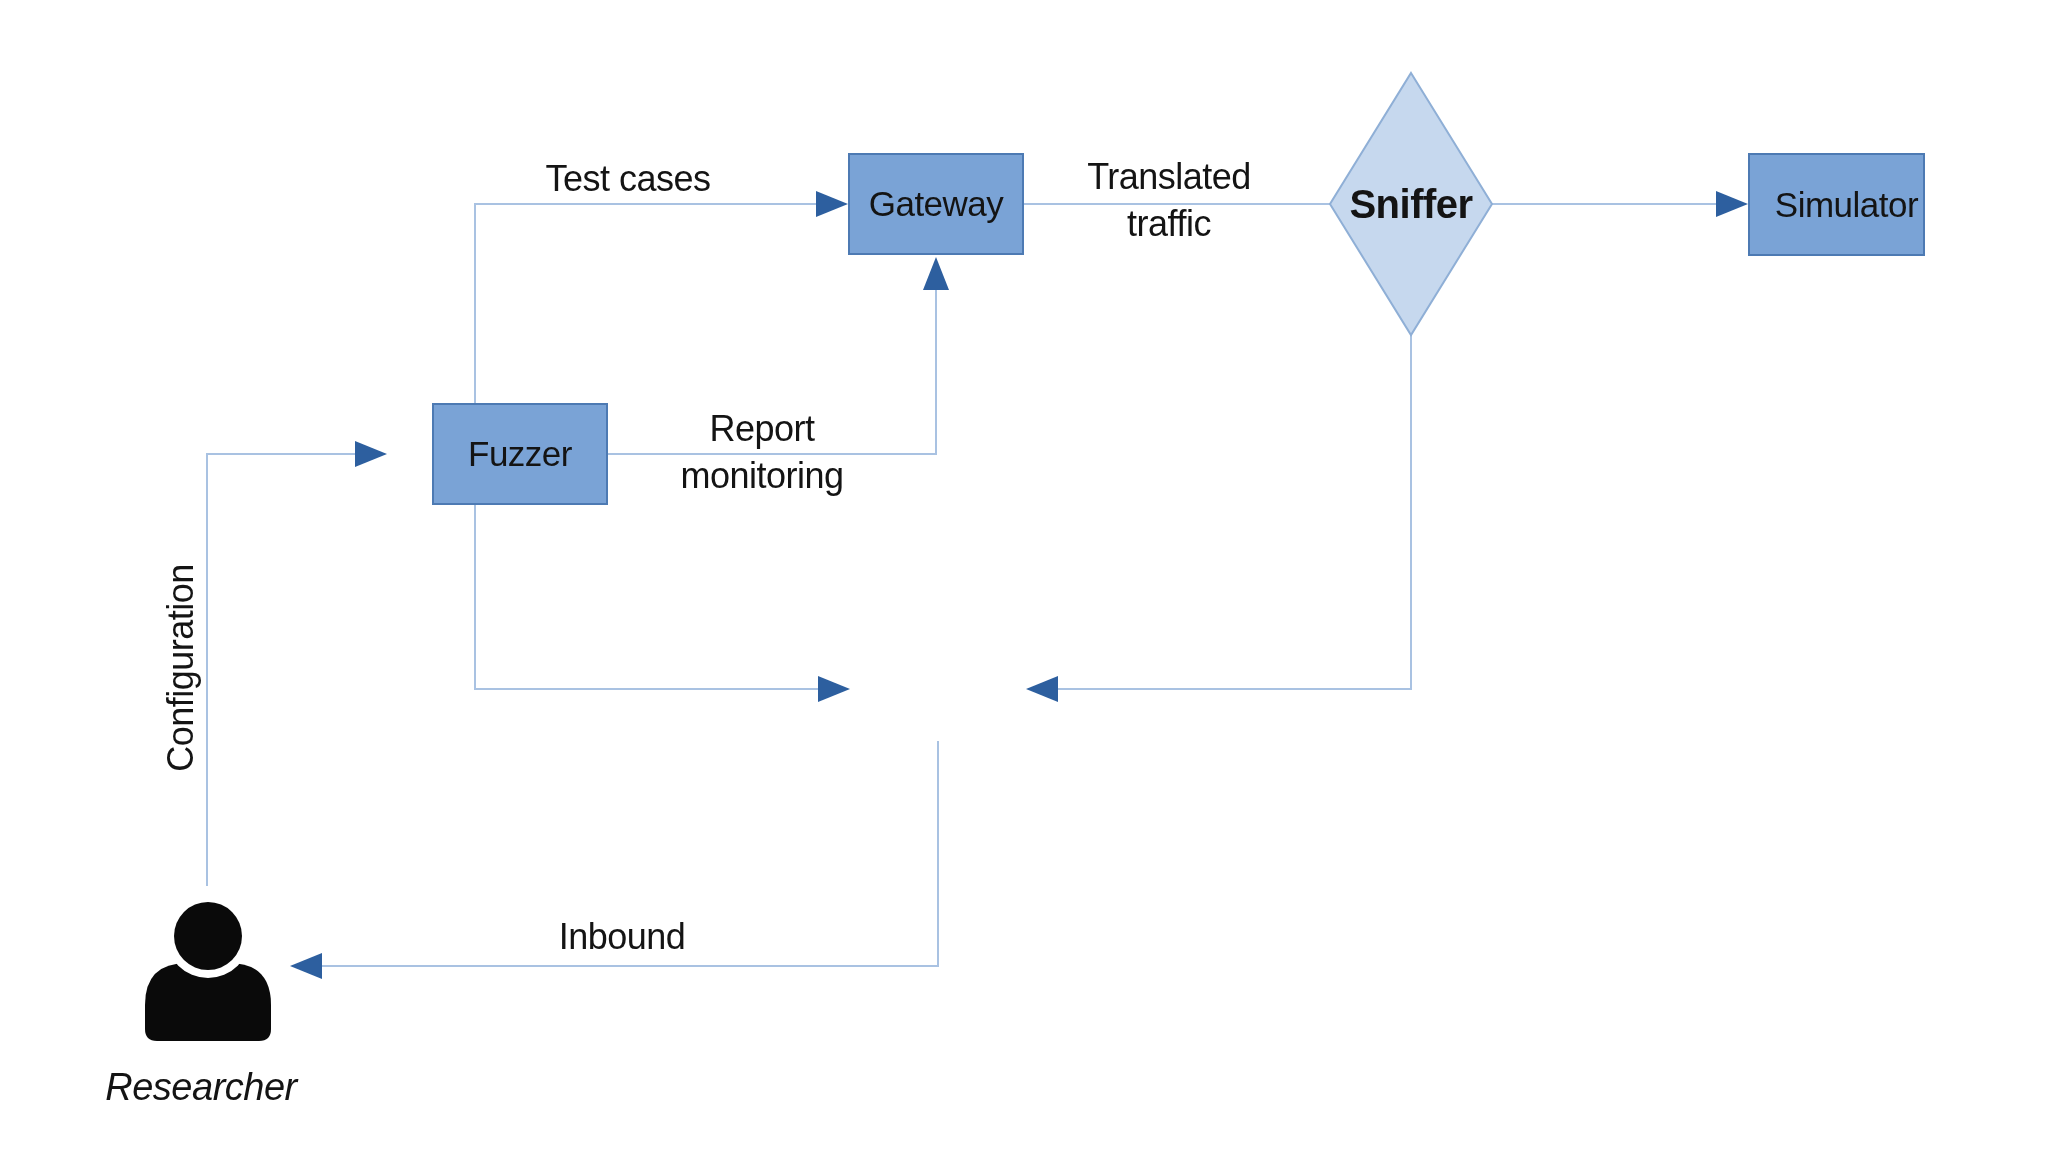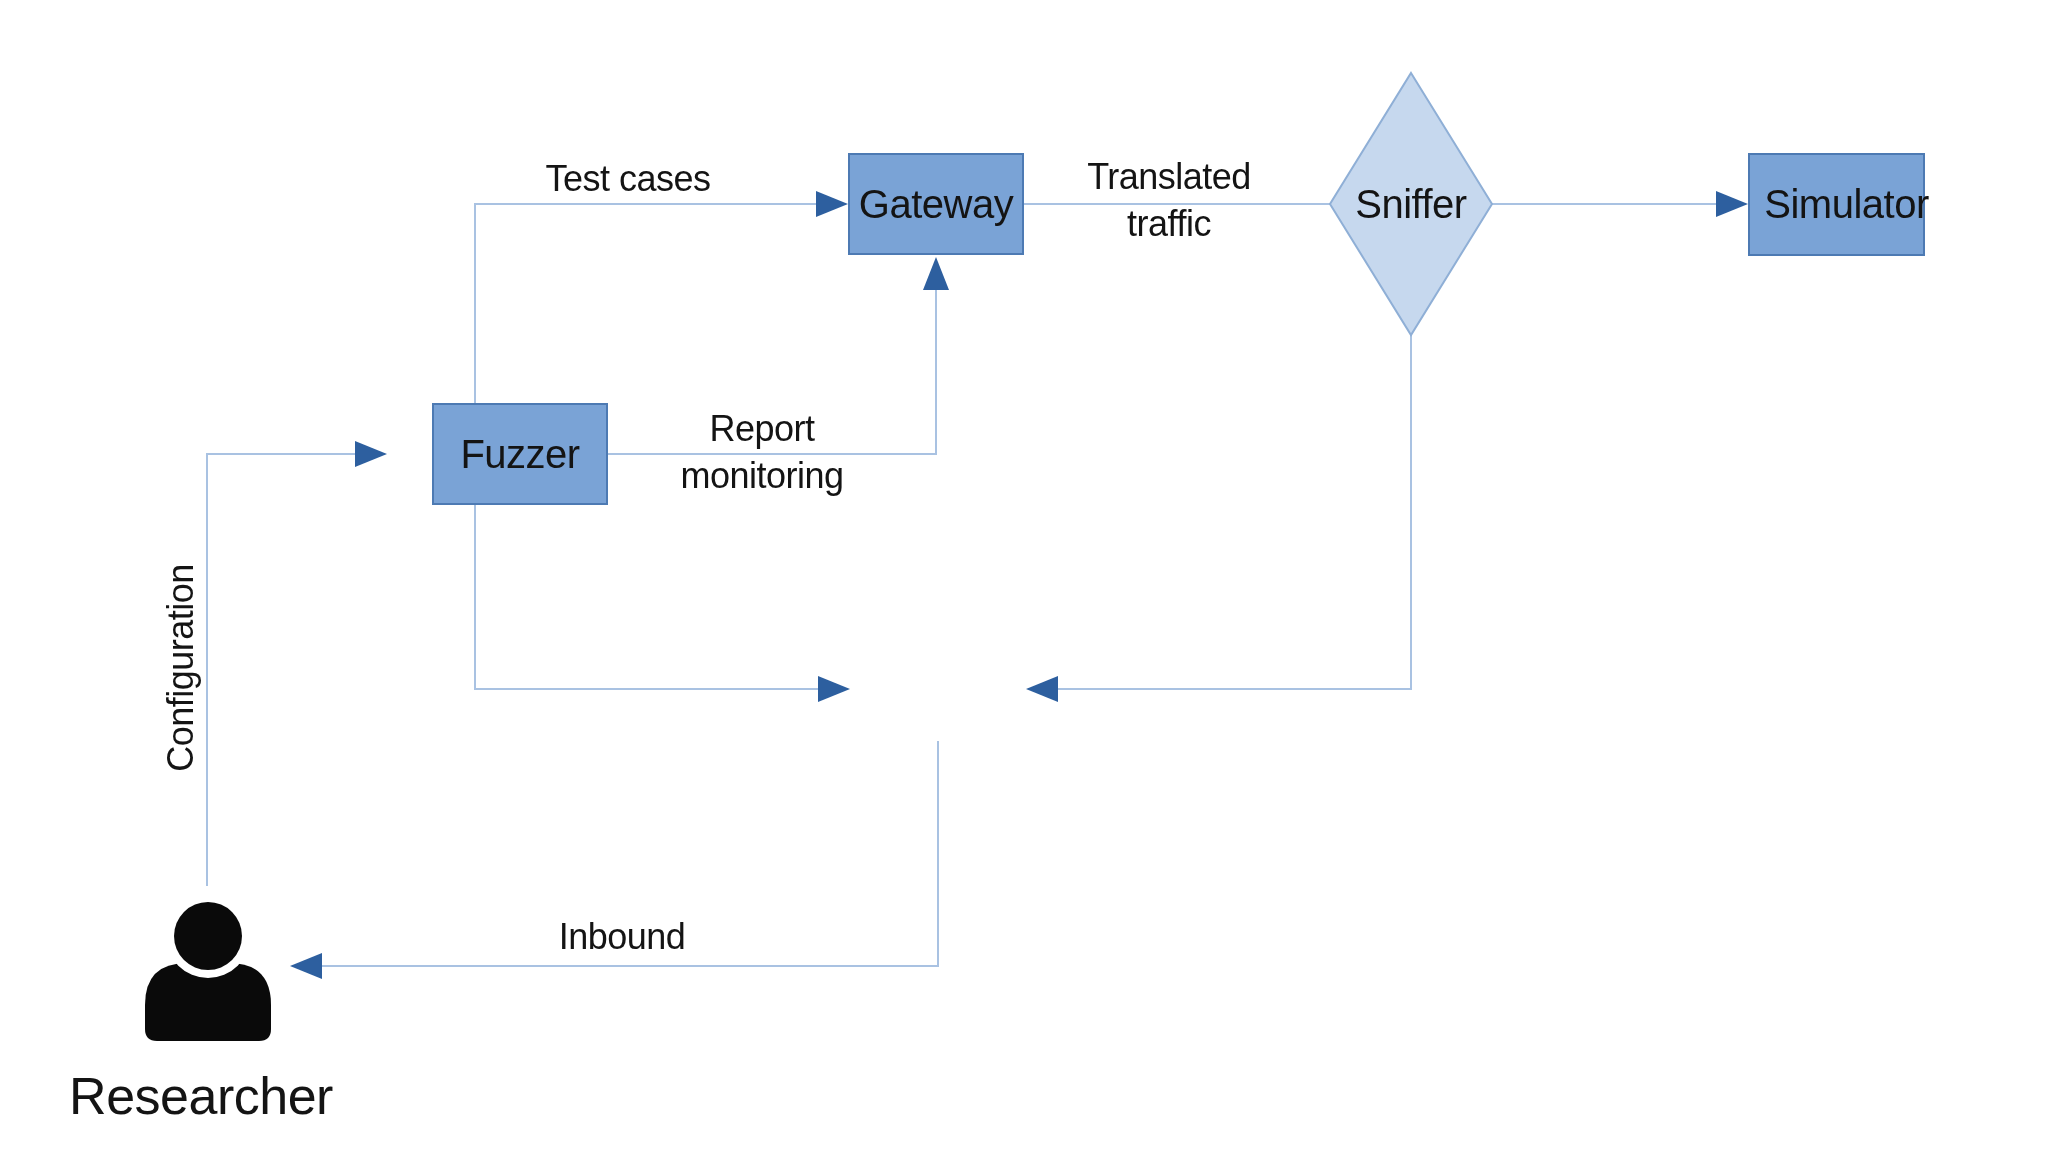--- a/index.html
+++ b/index.html
@@ -15,39 +15,39 @@
     font-family:"Liberation Sans", sans-serif; color:var(--text);
   }
   #connector-layer{position:absolute; left:0; top:0;}
   .edge-line{fill:none; stroke:var(--connector); stroke-width:2;}
   .arrowhead{fill:var(--arrow); stroke:none;}
   .diamond{fill:var(--diamond-fill); stroke:var(--diamond-border); stroke-width:2;}
   .node-box{
     position:absolute; box-sizing:border-box;
     background:var(--node-fill); border:2px solid var(--node-border);
     display:flex; align-items:center; justify-content:center;
-    font-size:40px; letter-spacing:-0.5px;
+    font-size:35px; letter-spacing:-0.5px;
   }
   .node-label-overlay{
     position:absolute; transform:translate(-50%,-50%);
     font-size:40px; white-space:nowrap; letter-spacing:-0.5px;
   }
   .edge-label{
     position:absolute; transform:translate(-50%,-50%);
     font-size:36px; line-height:1.3; text-align:center; letter-spacing:-0.5px;
   }
   .edge-label.rotated{transform:translate(-50%,-50%) rotate(-90deg); white-space:nowrap;}
   .w250{width:250px;} .w240{width:240px;} .w210{width:210px;} .w170{width:170px;}
   #researcher-icon{position:absolute; left:130px; top:890px;}
   .person-head{fill:var(--icon);}
   .person-body{fill:var(--icon);}
   .person-gap{fill:var(--bg);}
   .caption{
     position:absolute; transform:translate(-50%,0);
-    font-size:52px; white-space:nowrap; letter-spacing:-0.5px;
+    font-size:38px; white-space:nowrap; letter-spacing:-0.5px;font-style:italic;
   }
 </style>
 </head>
 <body>
 
 <div id="canvas">
 
   <svg id="connector-layer" width="2048" height="1152" viewBox="0 0 2048 1152">
 
     <polyline class="edge-line" points="207,886 207,454 359,454"></polyline>
@@ -80,21 +80,21 @@
   <div class="node-box" style="left:387px; top:403px; width:176px; height:102px;margin-left:45px;">
     <span>Fuzzer</span>
   </div>
   <div class="node-box" style="left:848px; top:153px; width:176px; height:102px;">
     <span>Gateway</span>
   </div>
   <div class="node-box" style="left:1748px; top:153px; width:177px; height:103px;padding-left:20px;">
     <span>Simulator</span>
   </div>
 
-  <div class="node-label-overlay" style="left:1411px; top:204px;">Sniffer</div>
+  <div class="node-label-overlay" style="left:1411px; top:204px;font-weight:bold;">Sniffer</div>
 
   <div class="edge-label rotated" style="left:181px; top:668px;">Configuration</div>
   <div class="edge-label" style="left:628px; top:179px;">Test cases</div>
   <div class="edge-label w250" style="left:1169px; top:201px;">Translated traffic</div>
   <div class="edge-label w240" style="left:762px; top:453px;">Report monitoring</div>
   <div class="edge-label" style="left:622px; top:937px;">Inbound</div>
 
   <svg id="researcher-icon" width="160" height="165" viewBox="0 0 160 165">
     <path class="person-body" d="M 27 151 L 129 151 Q 141 151 141 139 L 141 115 Q 141 73 99 73 L 57 73 Q 15 73 15 115 L 15 139 Q 15 151 27 151 Z"></path>
     <circle class="person-gap" cx="78" cy="46" r="42"></circle>

